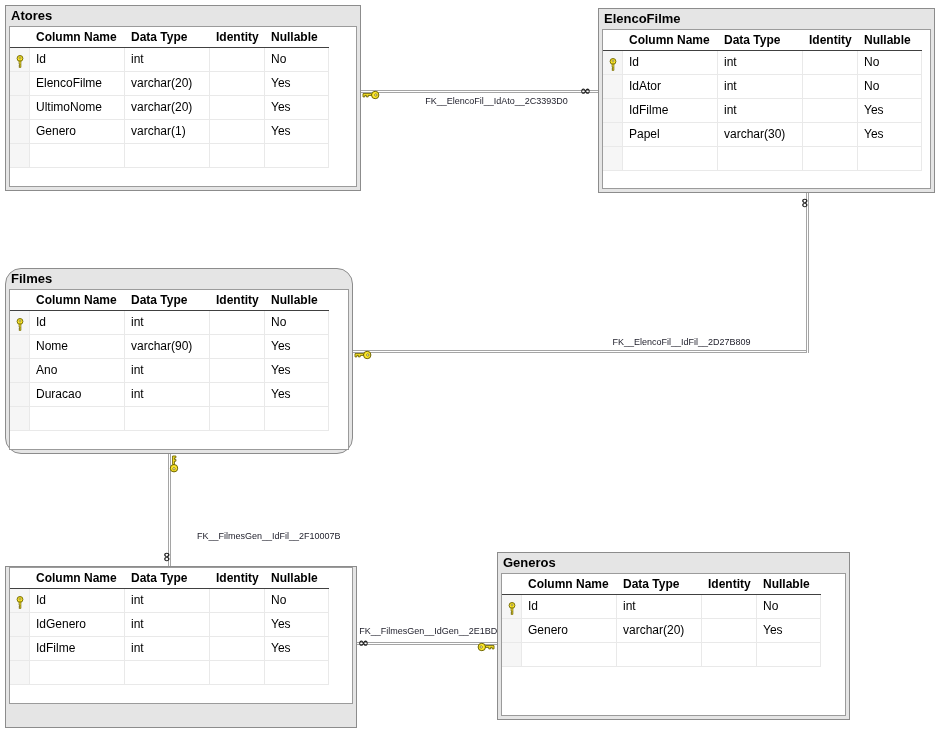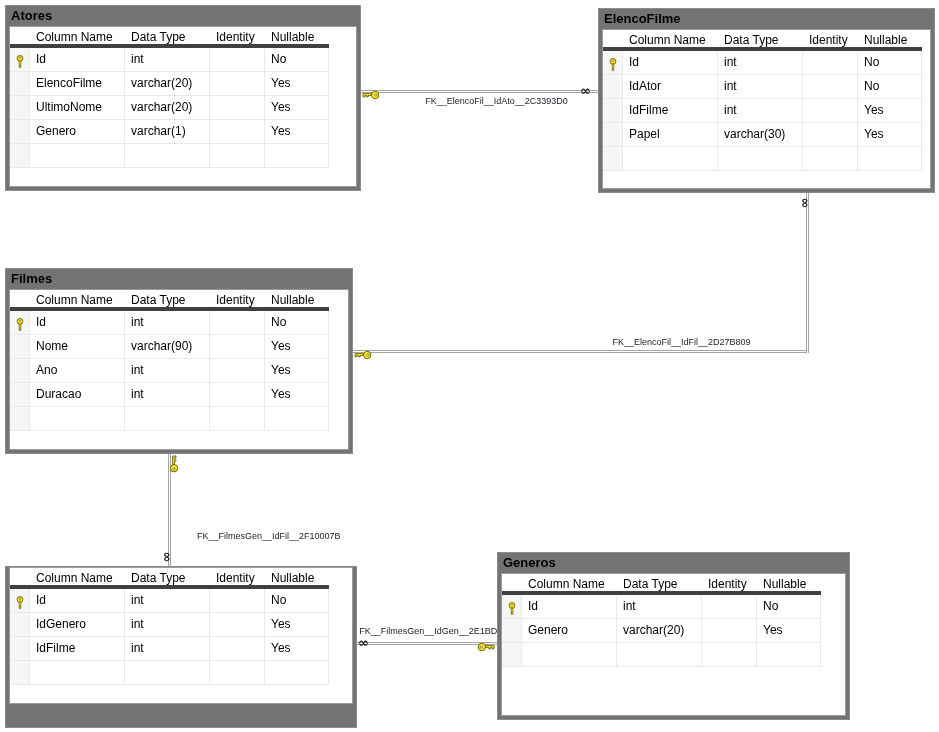--- a/index.html
+++ b/index.html
@@ -4,40 +4,40 @@
 <style>
   html,body { margin:0; padding:0; background:#fff; }
   .canvas {
     position:relative; width:939px; height:732px; background:#ffffff;
     font-family:"Liberation Sans", sans-serif; overflow:hidden;
   }
 
   
   .tbl {
     position:absolute; box-sizing:border-box;
-    background:#737373; border:1px solid #8c8c8c;
+    background:#e5e5e5; border:1px solid #8c8c8c;
     padding:0 3px 3px 3px;
   }
   .tbl-title {
     height:20px; line-height:20px; padding-left:2px;
     font-size:13px; font-weight:bold; color:#000;
     white-space:nowrap; overflow:hidden;
   }
   .tbl-client {
     box-sizing:border-box; background:#fff; border:1px solid #9b9b9b;
     overflow:hidden; height:calc(100% - 20px);
   }
   .grow { display:flex; width:319px; }
   .c {
     box-sizing:border-box; height:24px; line-height:23px;
     font-size:12px; color:#000; padding-left:6px;
     border-right:1px solid #e9e9e9; border-bottom:1px solid #e9e9e9;
     white-space:nowrap; overflow:hidden;
   }
-  .ghead .c { height:21px; line-height:21px; border-bottom:4px solid #404040; border-right:none; }
+  .ghead .c { height:21px; line-height:21px; border-bottom:1px solid #404040; border-right:none;font-weight:bold; }
   .ckey  { width:20px; padding:0; text-align:center; background:#f6f6f6; }
   .ghead .ckey { background:#fff; }
   .cname { width:95px; }
   .ctype { width:85px; }
   .cident{ width:55px; }
   .cnull { width:64px; }
   .pkicon { display:inline-block; margin-top:5px; }
 
   
   .hline {
@@ -208,21 +208,21 @@
       <div class="grow">
         <div class="c ckey"></div>
         <div class="c cname"></div>
         <div class="c ctype"></div>
         <div class="c cident"></div>
         <div class="c cnull"></div>
       </div>
     </div>
   </div>
 
-  <div class="tbl" id="tbl-filmes" style="left:5px;top:268px;width:348px;height:186px;">
+  <div class="tbl" id="tbl-filmes" style="left:5px;top:268px;width:348px;height:186px;border-radius:16px;">
     <div class="tbl-title">Filmes</div>
     <div class="tbl-client">
       <div class="grow ghead">
         <div class="c ckey"></div>
         <div class="c cname">Column Name</div>
         <div class="c ctype">Data Type</div>
         <div class="c cident">Identity</div>
         <div class="c cnull">Nullable</div>
       </div>
       <div class="grow">

